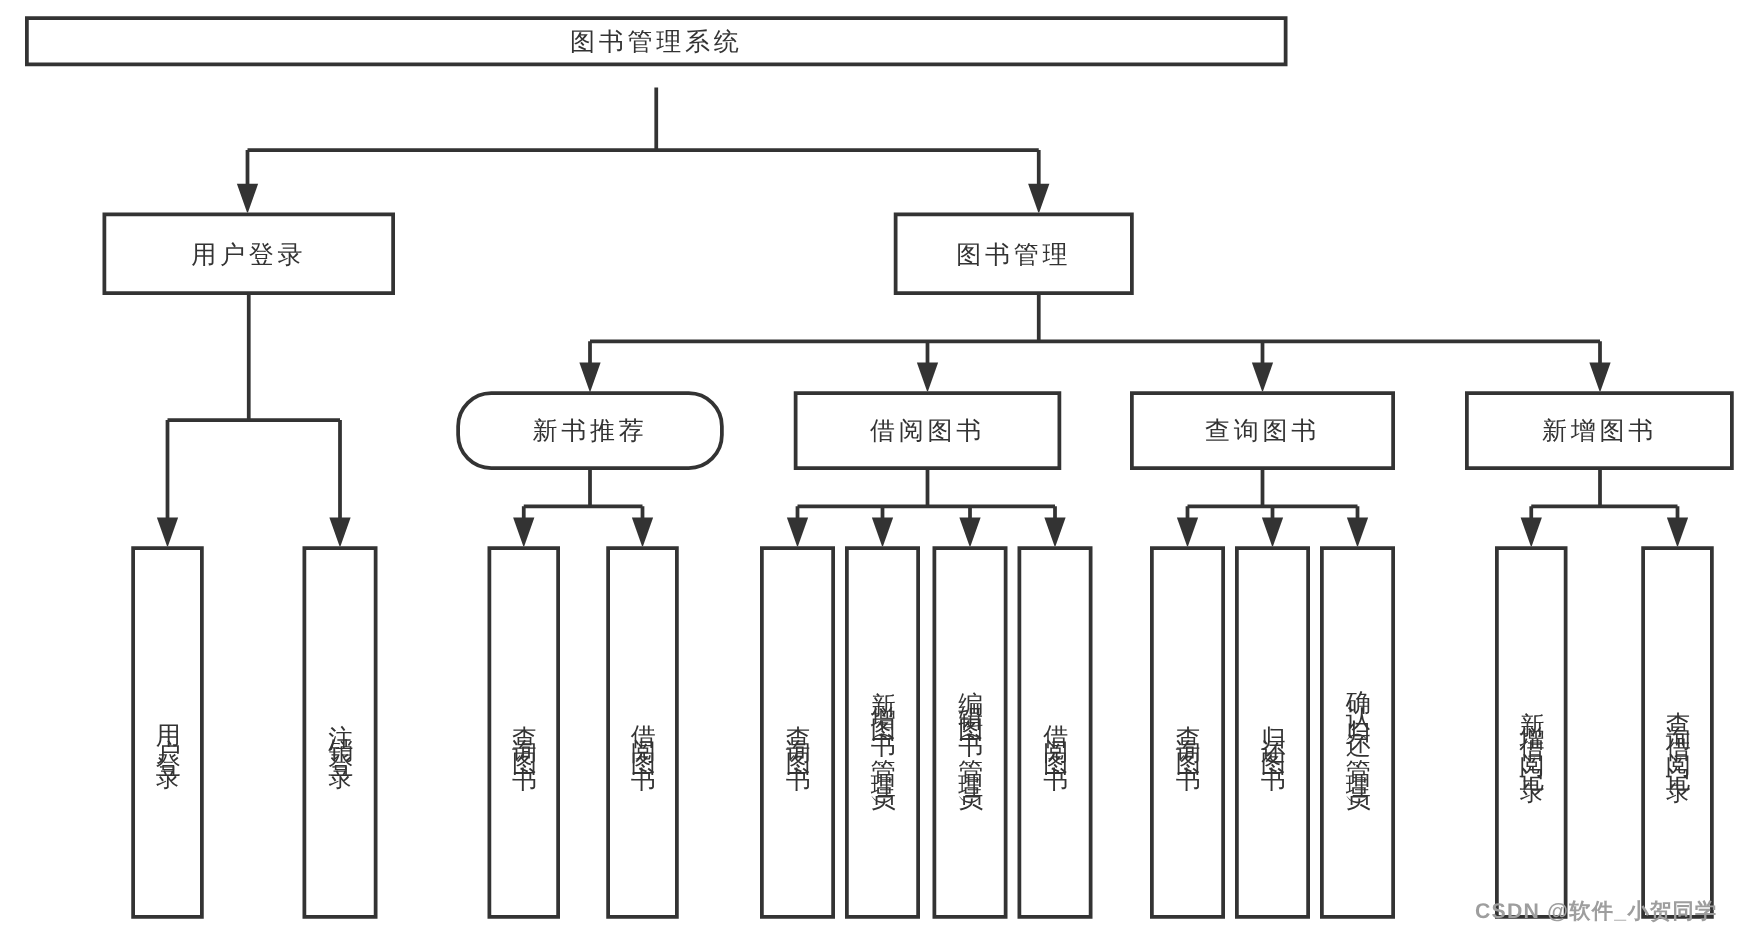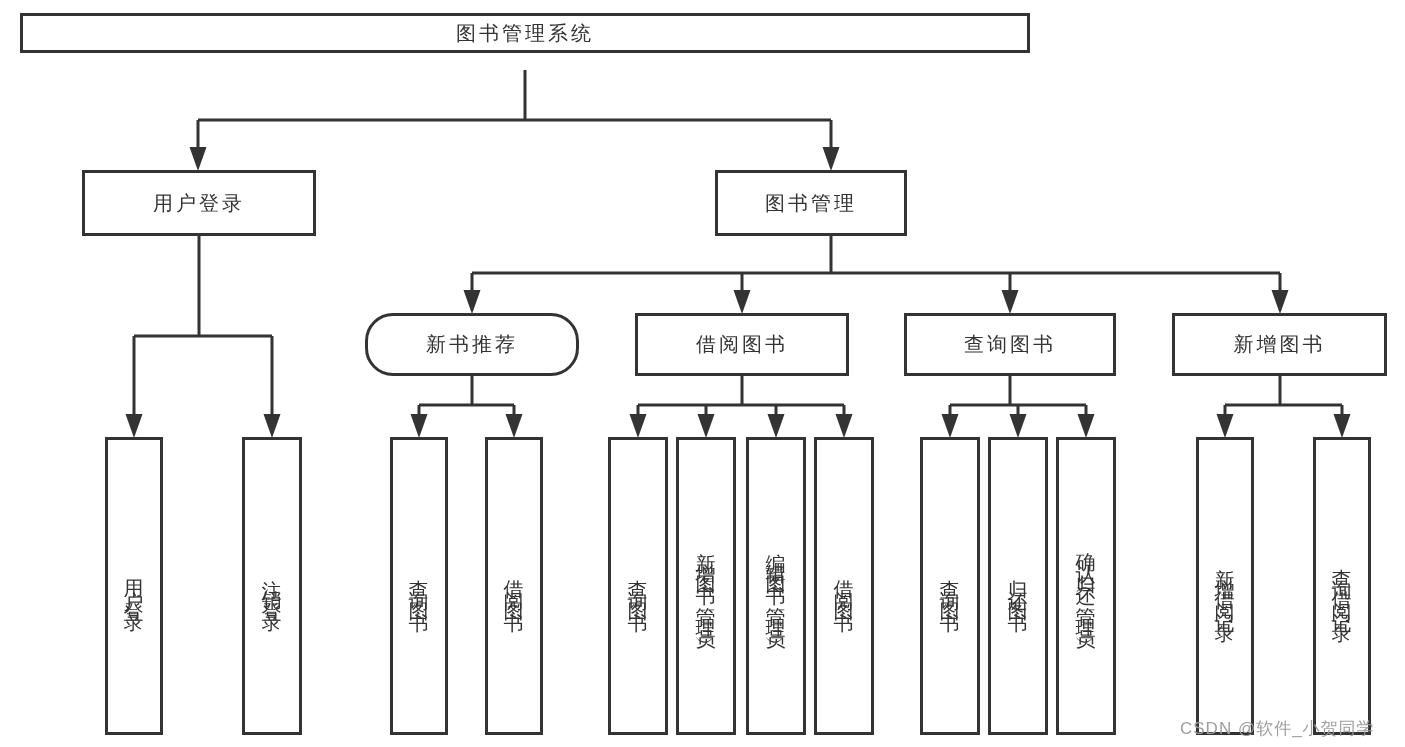--- a/index.html
+++ b/index.html
@@ -47,20 +47,21 @@
     color: #333333;
   }
   .watermark {
     position: absolute;
     left: 1180px;
     top: 717px;
     font-size: 17px;
     letter-spacing: 1px;
     color: #9e9e9e;
     white-space: nowrap;
+    font-weight: bold;
   }
 </style>
 </head>
 <body>
 
 <div class="stage">
 
   <svg class="wires" viewBox="0 0 1405 747" xmlns="http://www.w3.org/2000/svg">
     <g stroke="#333333" stroke-width="3" fill="none">
 

